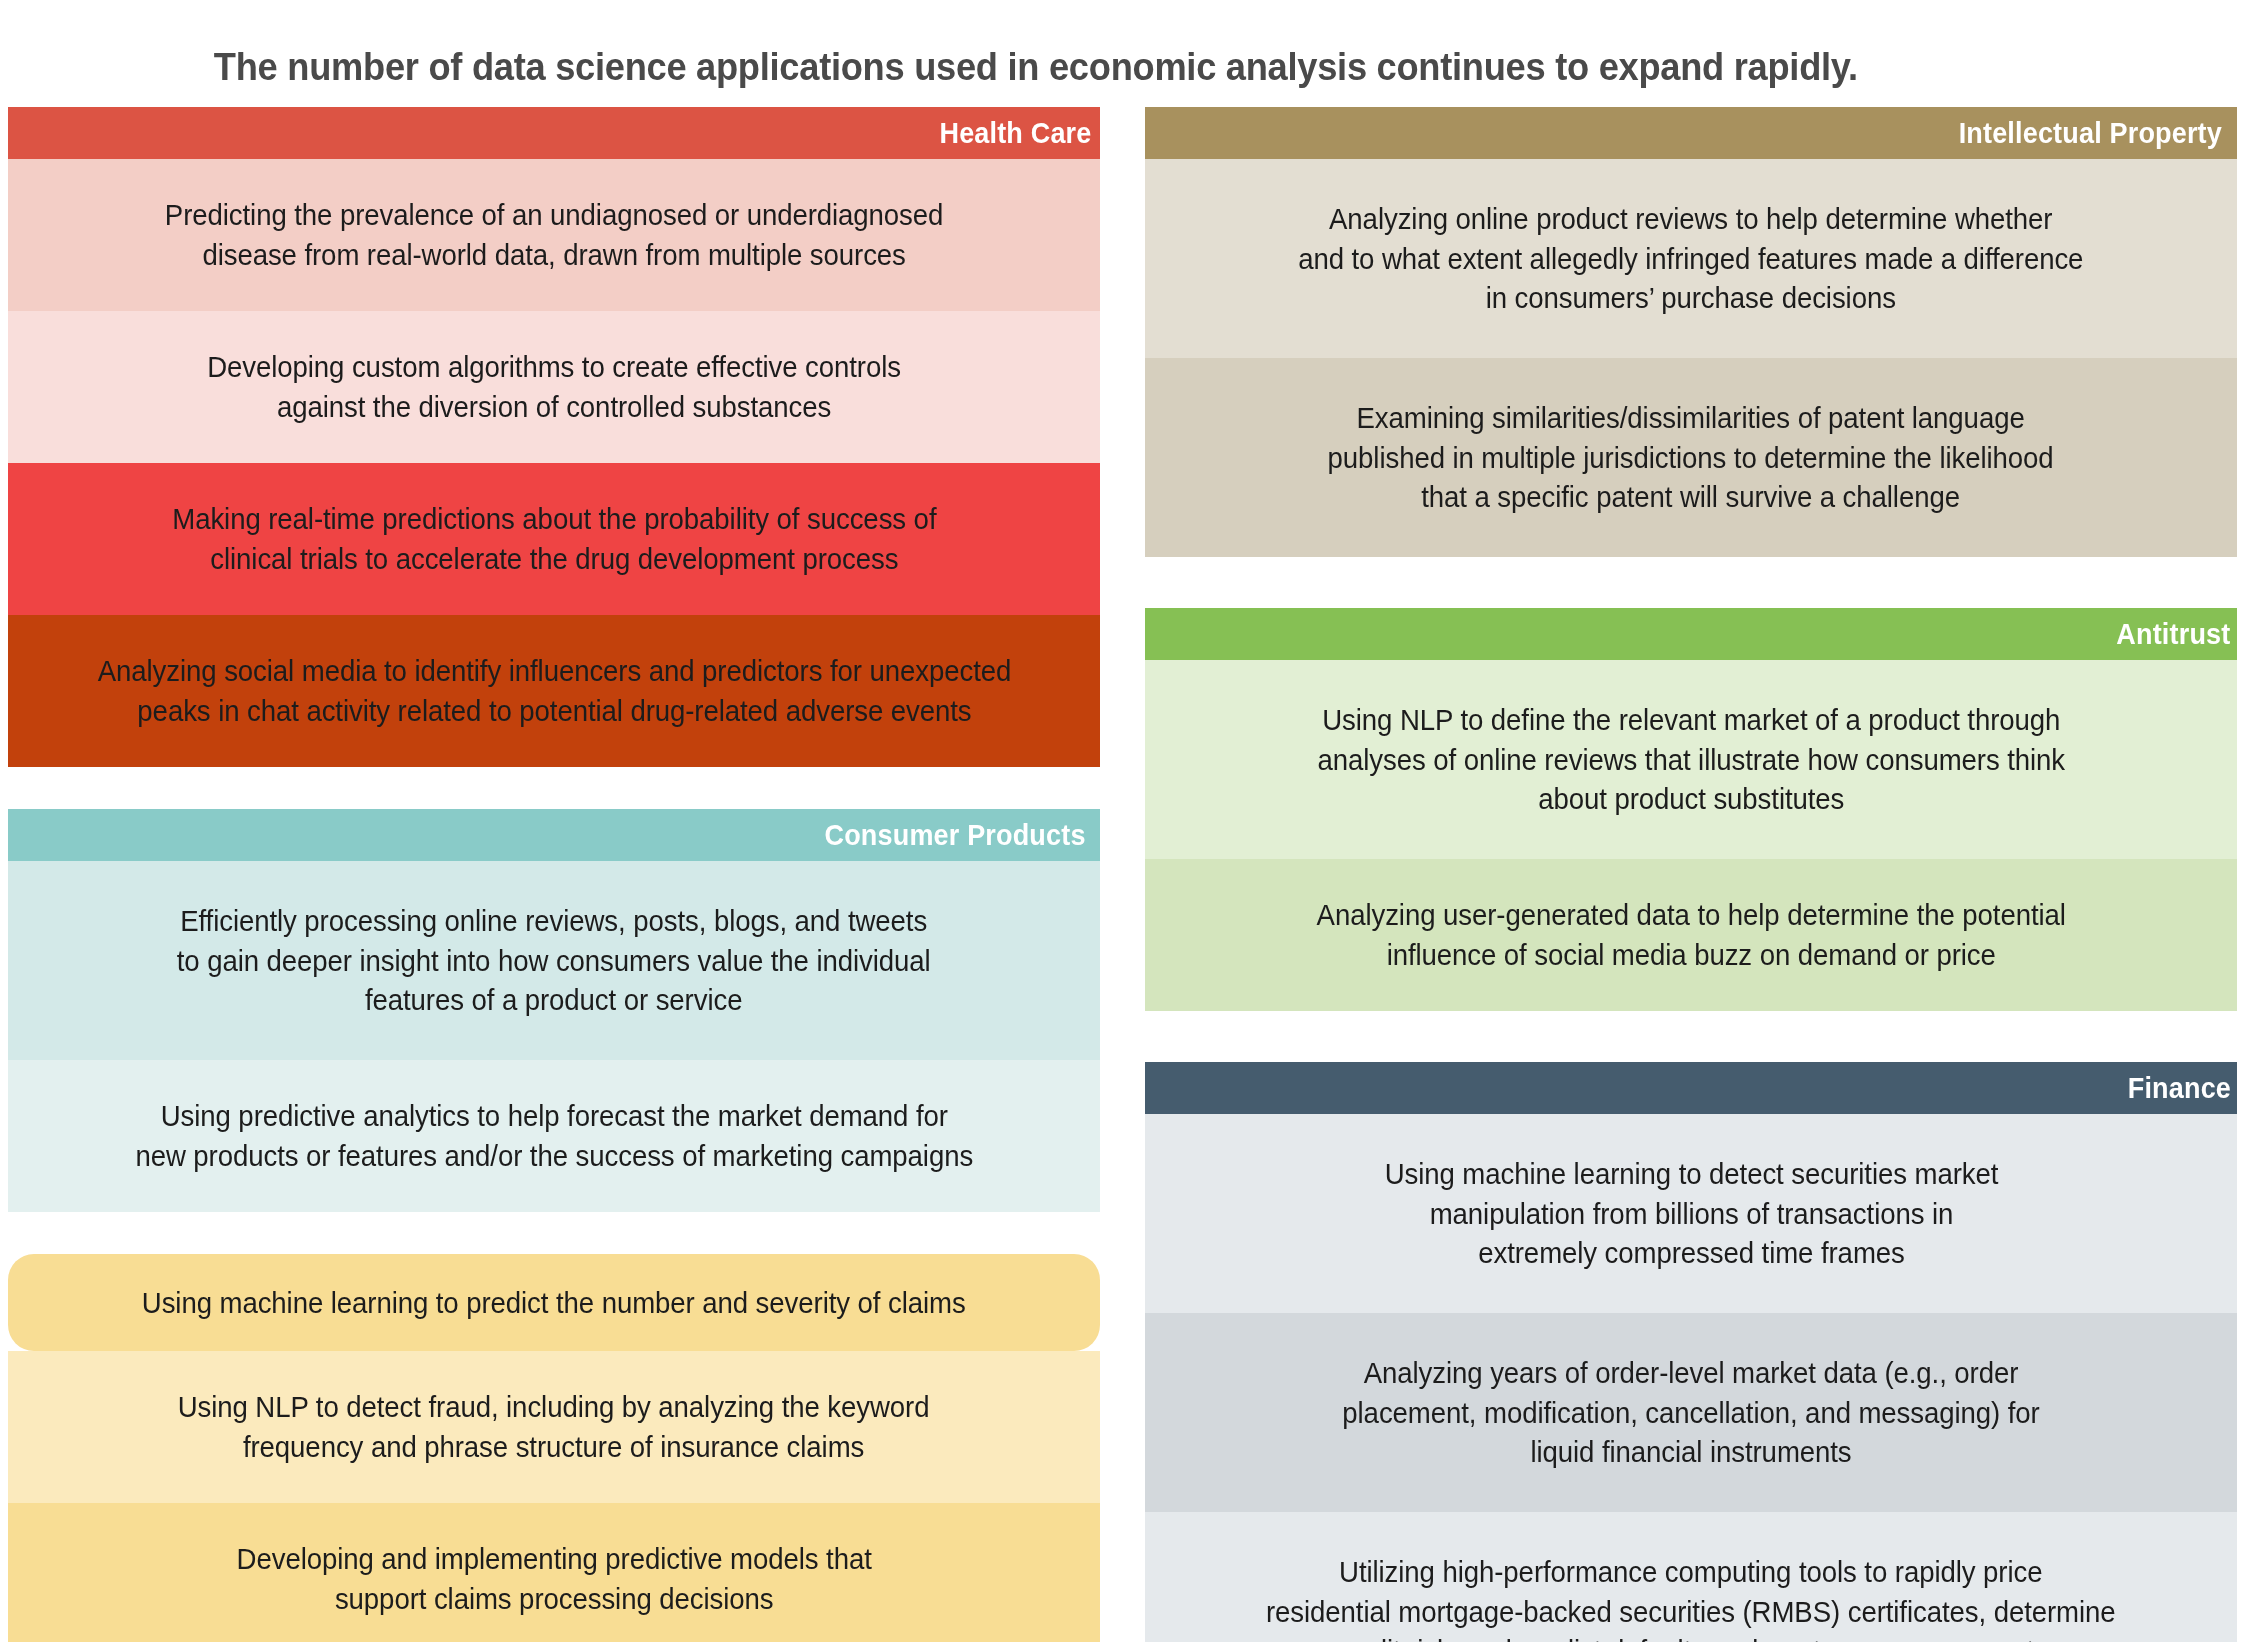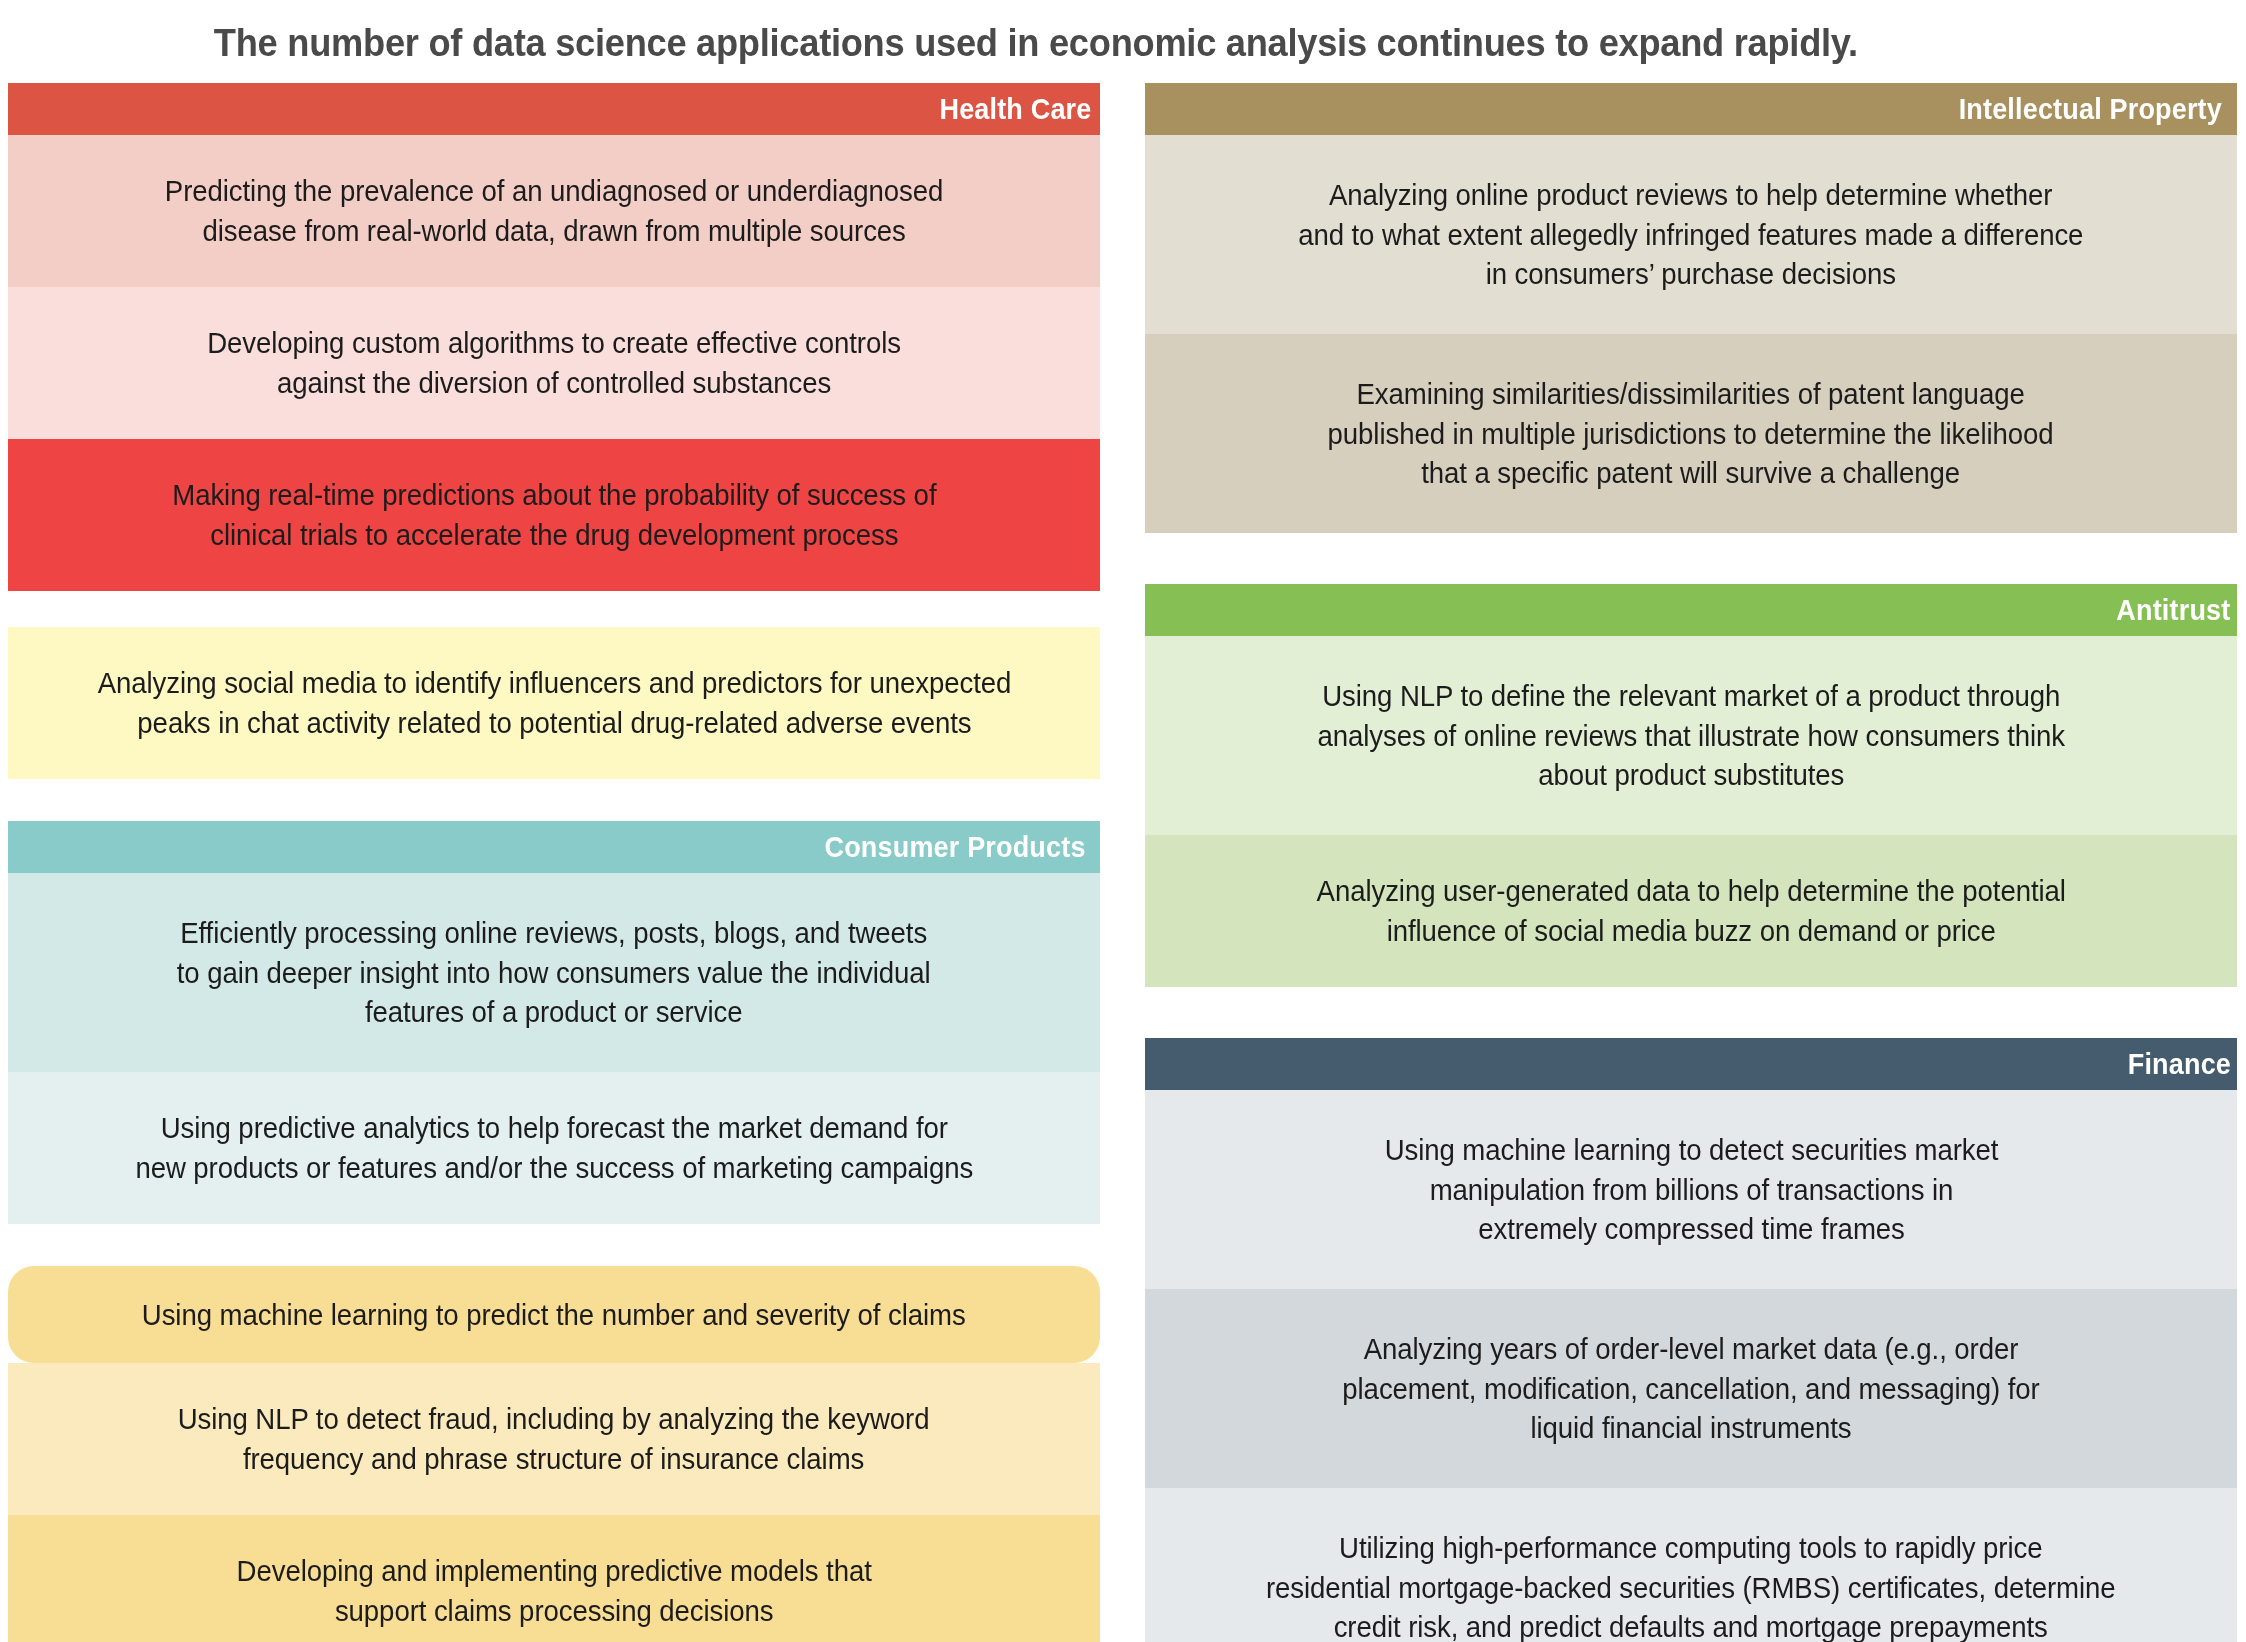--- a/index.html
+++ b/index.html
@@ -16,21 +16,21 @@
     position: relative;
     width: 2246px;
     height: 1642px;
     background: #ffffff;
     overflow: hidden;
   }
 
   
   .title-bar {
     width: 2071px;
-    padding-top: 22px;
+    padding-top: 46px;
     padding-bottom: 18px;
     text-align: center;
   }
   .title-text {
     display: inline-block;
     font-size: 39px;
     font-weight: bold;
     color: #4a4a4a;
     letter-spacing: -0.3px;
     line-height: 1.1;
@@ -124,21 +124,21 @@
 disease from real-world data, drawn from multiple sources</span>
           </div>
           <div class="cat-item h2" style="background:#f9dedb;">
             <span class="cat-item-text">Developing custom algorithms to create effective controls
 against the diversion of controlled substances</span>
           </div>
           <div class="cat-item h2" style="background:#ef4444;">
             <span class="cat-item-text">Making real-time predictions about the probability of success of
 clinical trials to accelerate the drug development process</span>
           </div>
-          <div class="cat-item h2" style="background:#fef9c3;margin-top:36px;">
+          <div class="cat-item h2" style="background:#c2410c;">
             <span class="cat-item-text">Analyzing social media to identify influencers and predictors for unexpected
 peaks in chat activity related to potential drug-related adverse events</span>
           </div>
         </div>
       </div>
 
       <div class="category">
         <div class="cat-header" style="background:#89cbc8;">
           <span class="cat-header-label">Consumer Products</span>
         </div>

